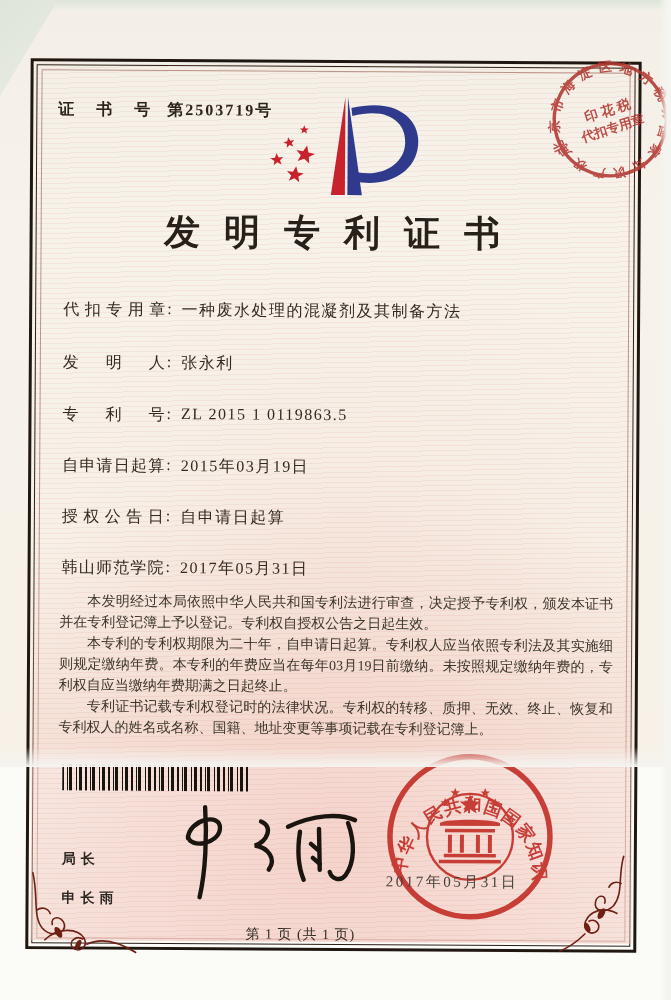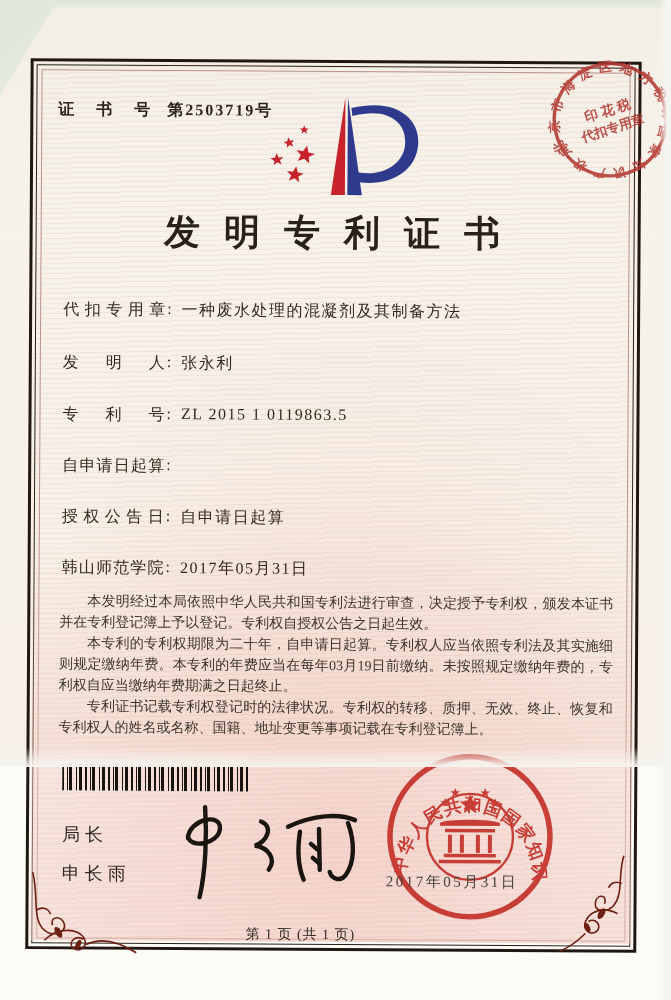--- a/index.html
+++ b/index.html
@@ -64,21 +64,21 @@
   .paras p{margin:0;text-indent:2em;}
 
   .barcode{position:absolute;left:64px;top:766px;width:187px;height:26px;
     background:repeating-linear-gradient(90deg,
       #17130f 0 2px, rgba(0,0,0,0) 2px 5px,
       #17130f 5px 6px, rgba(0,0,0,0) 6px 7px,
       #17130f 7px 10px, rgba(0,0,0,0) 10px 14px,
       #17130f 14px 15px, rgba(0,0,0,0) 15px 17px,
       #17130f 17px 20px, rgba(0,0,0,0) 20px 23px);}
 
-  .director{position:absolute;left:64px;top:824px;font-size:18px;color:#2e2822;letter-spacing:5px;}
+  .director{position:absolute;left:64px;top:852px;font-size:14px;color:#2e2822;letter-spacing:5px;font-weight:bold;}
   .director .nm{position:absolute;left:0;top:39px;white-space:nowrap;}
   .sig{position:absolute;left:163px;top:798px;width:205px;height:108px;z-index:7;}
 
   .seal{position:absolute;left:384px;top:748px;width:176px;height:176px;z-index:5;opacity:.93;}
   .seal-date{position:absolute;left:388px;top:872px;z-index:8;font-size:15px;color:#45403a;
     letter-spacing:2.5px;white-space:nowrap;}
 
   .footer{position:absolute;left:28px;top:926px;width:605px;text-align:center;
     font-size:14px;color:#2f2921;letter-spacing:1px;padding-right:55px;box-sizing:border-box;}
 
@@ -144,20 +144,21 @@
           <span class="fval">张永利</span>
       </div>
       <div class="field-row r2">
         <span class="flabel">专利号</span>
           <span class="fsep">:</span>
           <span class="fval">ZL 2015 1 0119863.5</span>
       </div>
       <div class="field-row r3">
         <span class="flabel">自申请日起算</span>
           <span class="fsep">:</span>
+          <span class="fval">2015年03月19日</span>
       </div>
       <div class="field-row r4">
         <span class="flabel">授权公告日</span>
           <span class="fsep">:</span>
           <span class="fval">自申请日起算</span>
       </div>
       <div class="field-row r5">
         <span class="flabel">韩山师范学院</span>
           <span class="fsep">:</span>
           <span class="fval">2017年05月31日</span>

